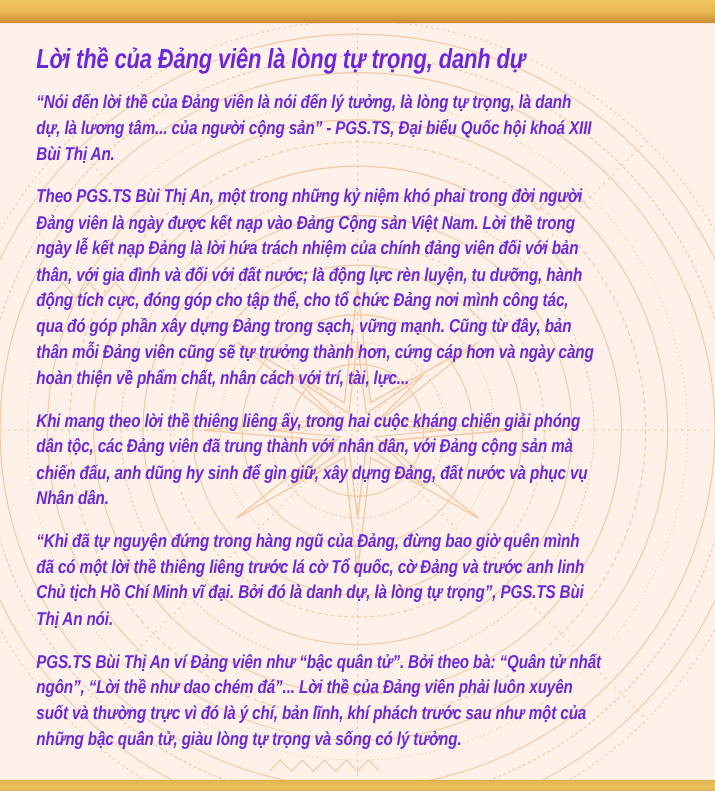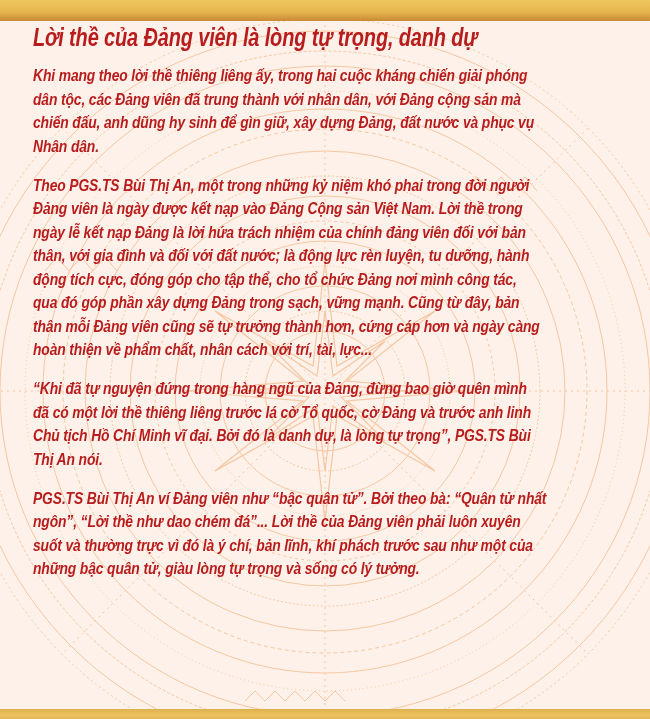--- a/index.html
+++ b/index.html
@@ -16,22 +16,22 @@
   .bar-bottom {
     position: absolute; left: 0; top: 709px; width: 650px; height: 10px;
     background: linear-gradient(to bottom, #deb04f 0%, #edc35e 60%, #e2b457 100%);
   }
   .drum {
     position: absolute; left: 0; top: 21px; width: 650px; height: 688px;
     overflow: hidden; pointer-events: none;
   }
   .drum svg { position: absolute; left: -55px; top: -10px; }
   .content {
-    position: absolute; left: 33px; top: 22px; width: 600px;
-    color: #b91c1c;
+    position: absolute; left: 33px; top: 39px; width: 600px;
+    color: #6d28d9;
   }
   .title {
     font-weight: bold; font-style: italic;
     font-size: 25px; line-height: 30px; height: 30px;
     margin: 0 0 12px 0; white-space: nowrap;
     transform-origin: left center; transform: scaleX(0.80);
     letter-spacing: -0.2px;
   }
   .para { margin: 0 0 15.5px 0; }
   .line {
@@ -79,37 +79,42 @@
       <path d="M 100 260 l 12 -14 l 12 14 l 12 -14 l 12 14 l 12 -14 l 12 14"></path>
       <path d="M 520 180 l 12 -14 l 12 14 l 12 -14 l 12 14 l 12 -14 l 12 14"></path>
       <path d="M 300 690 l 10 -10 l 10 10 l 10 -10 l 10 10 l 10 -10 l 10 10 l 10 -10 l 10 10 l 10 -10 l 10 10"></path>
     </g>
   </svg>
 </div>
 
 <div class="content">
   <h1 class="title">Lời thề của Đảng viên là lòng tự trọng, danh dự</h1>
 
-
   <div class="para">
-    <span class="line">Khi mang theo lời thề thiêng liêng ấy, trong hai cuộc kháng chiến giải phóng</span>
-    <span class="line">dân tộc, các Đảng viên đã trung thành với nhân dân, với Đảng cộng sản mà</span>
-    <span class="line">chiến đấu, anh dũng hy sinh để gìn giữ, xây dựng Đảng, đất nước và phục vụ</span>
-    <span class="line">Nhân dân.</span>
+    <span class="line">“Nói đến lời thề của Đảng viên là nói đến lý tưởng, là lòng tự trọng, là danh</span>
+    <span class="line">dự, là lương tâm... của người cộng sản” - PGS.TS, Đại biểu Quốc hội khoá XIII</span>
+    <span class="line">Bùi Thị An.</span>
   </div>
 
   <div class="para">
     <span class="line">Theo PGS.TS Bùi Thị An, một trong những kỷ niệm khó phai trong đời người</span>
     <span class="line">Đảng viên là ngày được kết nạp vào Đảng Cộng sản Việt Nam. Lời thề trong</span>
     <span class="line">ngày lễ kết nạp Đảng là lời hứa trách nhiệm của chính đảng viên đối với bản</span>
     <span class="line">thân, với gia đình và đối với đất nước; là động lực rèn luyện, tu dưỡng, hành</span>
     <span class="line">động tích cực, đóng góp cho tập thể, cho tổ chức Đảng nơi mình công tác,</span>
     <span class="line">qua đó góp phần xây dựng Đảng trong sạch, vững mạnh. Cũng từ đây, bản</span>
     <span class="line">thân mỗi Đảng viên cũng sẽ tự trưởng thành hơn, cứng cáp hơn và ngày càng</span>
     <span class="line">hoàn thiện về phẩm chất, nhân cách với trí, tài, lực...</span>
+  </div>
+
+  <div class="para">
+    <span class="line">Khi mang theo lời thề thiêng liêng ấy, trong hai cuộc kháng chiến giải phóng</span>
+    <span class="line">dân tộc, các Đảng viên đã trung thành với nhân dân, với Đảng cộng sản mà</span>
+    <span class="line">chiến đấu, anh dũng hy sinh để gìn giữ, xây dựng Đảng, đất nước và phục vụ</span>
+    <span class="line">Nhân dân.</span>
   </div>
 
   <div class="para">
     <span class="line">“Khi đã tự nguyện đứng trong hàng ngũ của Đảng, đừng bao giờ quên mình</span>
     <span class="line">đã có một lời thề thiêng liêng trước lá cờ Tổ quốc, cờ Đảng và trước anh linh</span>
     <span class="line">Chủ tịch Hồ Chí Minh vĩ đại. Bởi đó là danh dự, là lòng tự trọng”, PGS.TS Bùi</span>
     <span class="line">Thị An nói.</span>
   </div>
 
   <div class="para">

